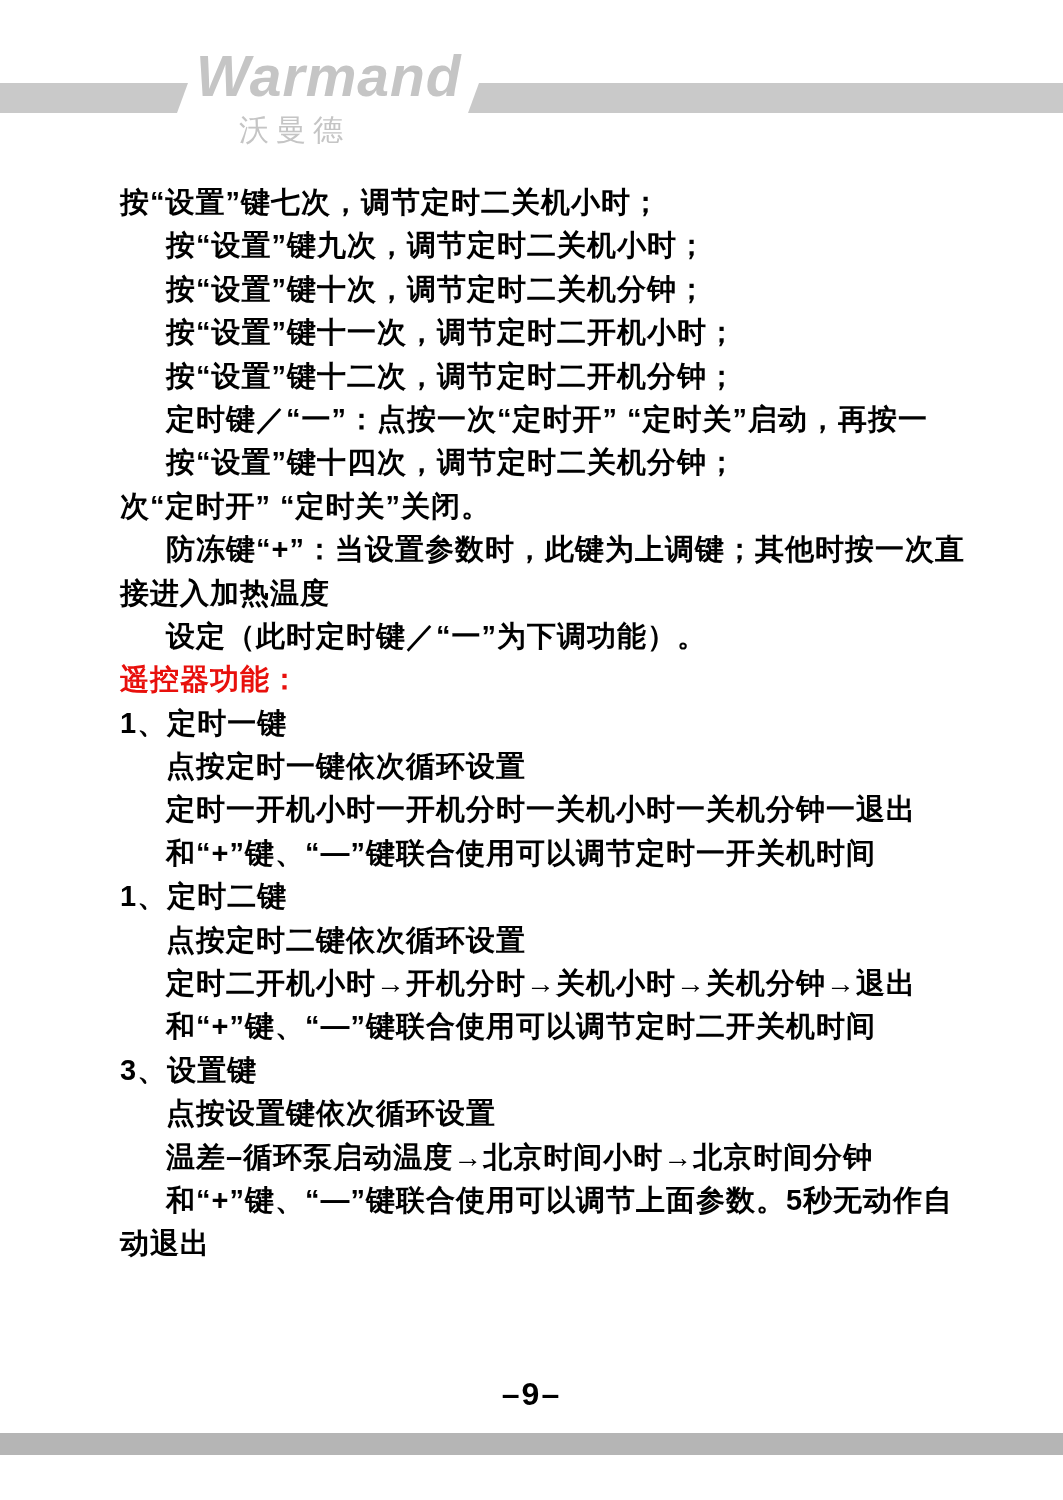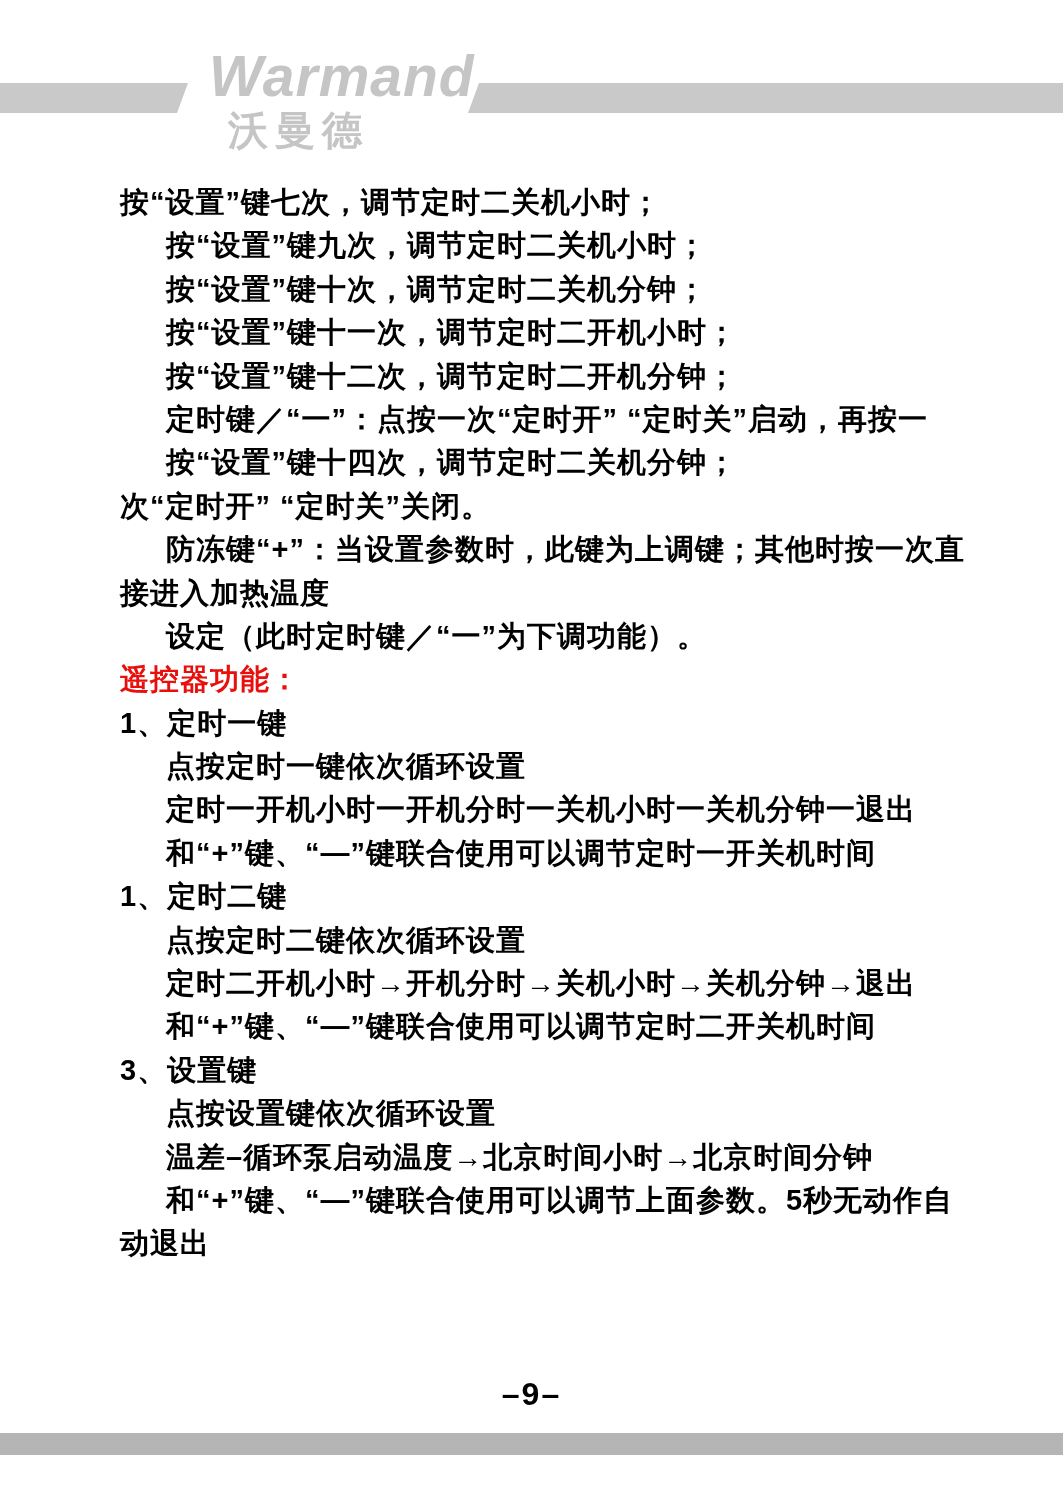--- a/index.html
+++ b/index.html
@@ -22,26 +22,25 @@
     left: 468px; width: 595px;
     clip-path: polygon(11px 0, 100% 0, 100% 100%, 0 100%);
   }
   .brand-en {
     position: absolute; left: 196px; top: 46px;
     font-size: 57px; line-height: 60px;
     font-weight: bold; font-style: italic;
     letter-spacing: 1px;
     color: var(--logo-color, #c5c5c5);
     white-space: nowrap;
-    margin-left: 13px;
   }
   .brand-zh {
-    position: absolute; left: 228px; top: 104px;
-    font-size: 40px; line-height: 52px;
-    font-weight: bold;
+    position: absolute; left: 239px; top: 104px;
+    font-size: 30px; line-height: 52px;
+    font-weight: normal;
     letter-spacing: 7px;
     color: var(--logo-color, #c5c5c5);
     white-space: nowrap;
   }
 
   
   .body {
     position: absolute; left: 120px; top: 181px; width: 885px;
     color: var(--text-color, #000000);
     font-weight: bold;

